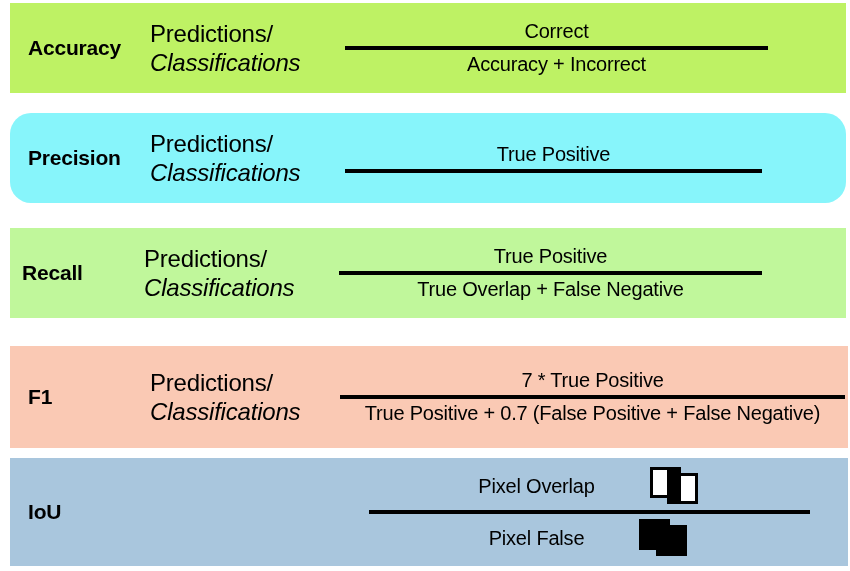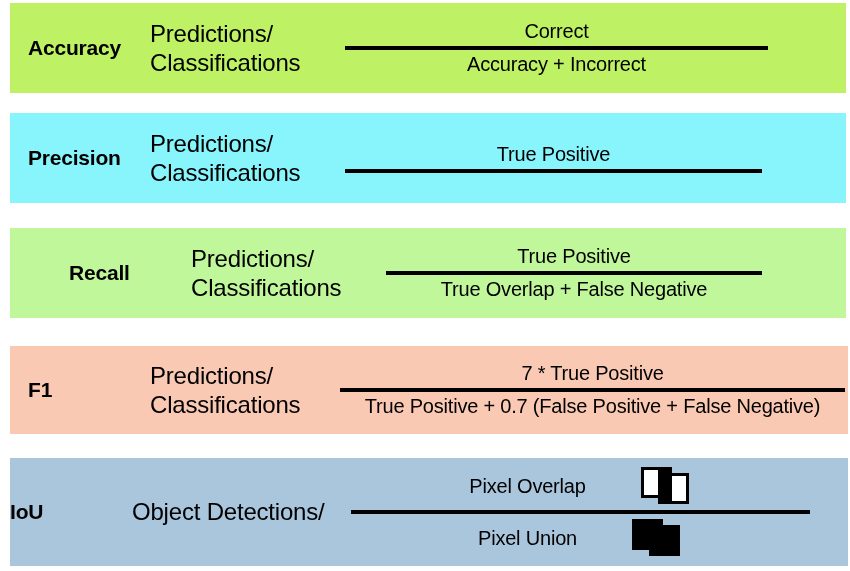--- a/index.html
+++ b/index.html
@@ -33,21 +33,21 @@
     flex: 0 0 auto;
     text-align: left;
   }
   .applies-to {
     font-size: 24px;
     color: #000000;
     line-height: 1.22;
     flex: 0 0 auto;
     letter-spacing: -0.2px;
   }
-  .applies-to .l2 { display: block; }
+  .applies-to .l2 { display: block; font-style: italic; }
   .formula {
     flex: 1 1 auto;
     display: flex;
     flex-direction: column;
     align-items: stretch;
     justify-content: center;
   }
   .numer, .denom {
     font-size: 20px;
     color: #000000;
@@ -72,55 +72,56 @@
   #row-accuracy .metric-name { width: 122px; padding-left: 18px; }
   #row-accuracy .applies-to  { width: 170px; }
   #row-accuracy .formula     { padding: 0 78px 0 25px; }
 
   
   #row-precision {
     top: 113px;
     width: 836px;
     height: 90px;
     background: #87f5fb;
+    border-radius: 21px;
   }
   #row-precision .metric-name { width: 122px; padding-left: 18px; }
   #row-precision .applies-to  { width: 170px; }
   #row-precision .formula     { padding: 0 84px 0 25px; }
 
   
   #row-recall {
     top: 228px;
     width: 836px;
     height: 90px;
     background: #c0f79b;
   }
-  #row-recall .metric-name { width: 122px; padding-left: 12px; margin-left: 47px; }
+  #row-recall .metric-name { width: 122px; padding-left: 12px; }
   #row-recall .applies-to  { width: 170px; }
   #row-recall .formula     { padding: 0 84px 0 25px; }
 
   
   #row-f1 {
     top: 346px;
     width: 838px;
-    height: 88px;
+    height: 102px;
     background: #fac9b4;
   }
   #row-f1 .metric-name { width: 122px; padding-left: 18px; }
   #row-f1 .applies-to  { width: 180px; }
   #row-f1 .formula     { padding: 0 3px 0 10px; }
 
   
   #row-iou {
     top: 458px;
     width: 838px;
     height: 108px;
     background: #a9c6dd;
   }
-  #row-iou .metric-name { width: 122px; }
+  #row-iou .metric-name { width: 122px; padding-left: 18px; }
   #row-iou .applies-to  { width: 213px; }
   #row-iou .formula     { padding: 0 38px 0 6px; }
   #row-iou .numer, #row-iou .denom {
     display: flex;
     align-items: center;
     justify-content: center;
     gap: 54px;
   }
   #row-iou .fracbar { height: 4px; margin: 5px 0; }
 
@@ -221,34 +222,33 @@
     <div class="formula">
       <div class="numer">7 * True Positive</div>
       <div class="fracbar"></div>
       <div class="denom">True Positive + 0.7 (False Positive + False Negative)</div>
     </div>
   </div>
 
   <div class="row" id="row-iou" style="background: rgb(169, 198, 221);">
     <div class="metric-name">IoU</div>
     <div class="applies-to">
-      <span class="l1">Object Detections/</span>
     </div>
     <div class="formula">
       <div class="numer">
         <span class="iou-label">Pixel Overlap</span>
         <span class="overlap-icon">
           <span class="sq-a"></span>
           <span class="sq-b"></span>
           <span class="inter"></span>
         </span>
       </div>
       <div class="fracbar"></div>
       <div class="denom">
-        <span class="iou-label">Pixel Union</span>
+        <span class="iou-label">Pixel False</span>
         <span class="union-icon">
           <span class="sq-a"></span>
           <span class="sq-b"></span>
         </span>
       </div>
     </div>
   </div>
 
 </div>
 

